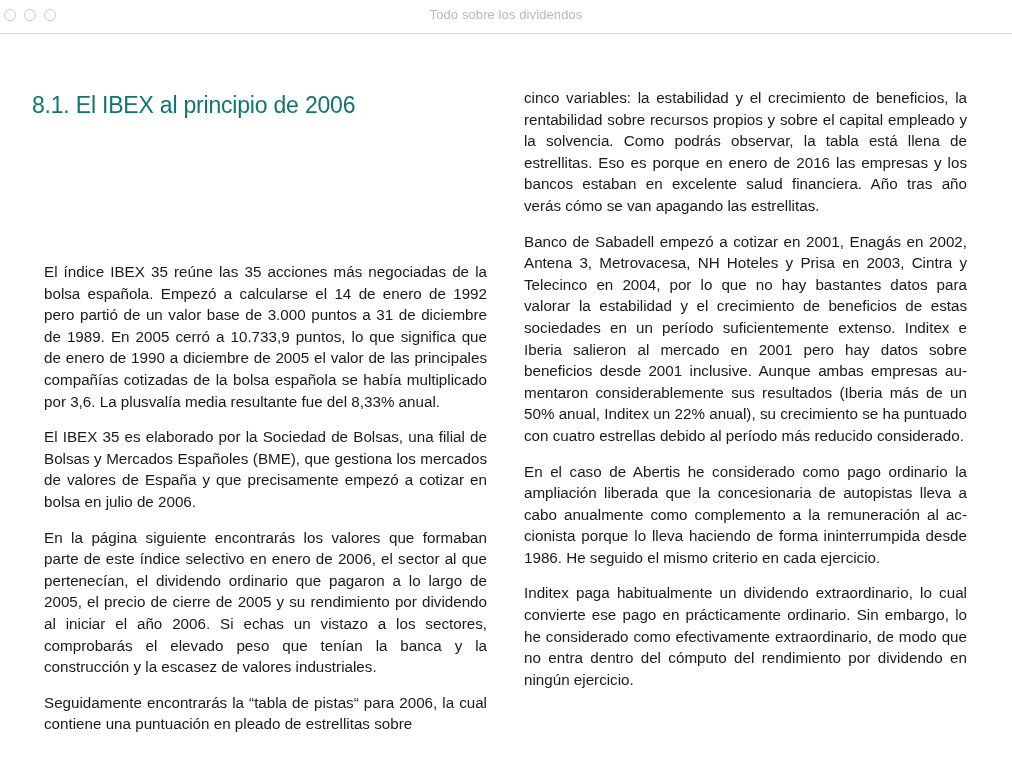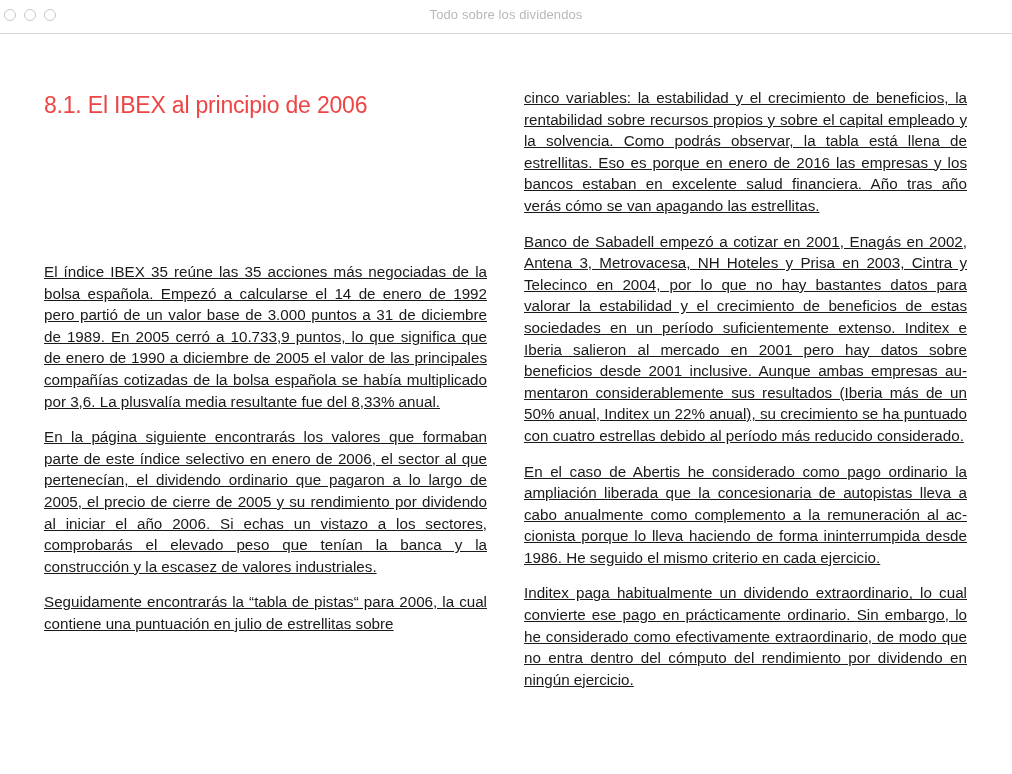--- a/index.html
+++ b/index.html
@@ -11,42 +11,43 @@
       border: 1px solid #c8c8c8; border-radius: 50%; box-sizing: content-box; background: #fff; }
     .win-btn.close { left: 4px; }
     .win-btn.min { left: 24px; }
     .win-btn.max { left: 44px; }
     .window-title { position: absolute; left: 0; right: 0; top: 7px; text-align: center;
       font-size: 13px; color: #b8b8b8; letter-spacing: 0.1px; }
     .col { position: absolute; width: 443px; font-size: 15.2px; line-height: 21.6px;
       text-align: justify; hyphens: manual; }
     .col-left { left: 44px; top: 233px; margin-top: 28px; }
     .col-right { left: 524px; top: 87px; }
-    .col p { margin: 0 0 14px 0; text-decoration: underline; }
-    .heading { position: absolute; left: 44px; top: 90px; margin: 0; font-weight: normal;
-      font-size: 23px; line-height: 30px; color: #ef4444; letter-spacing: -0.2px; }
+    .col p { margin: 0 0 14px 0; }
+    .heading { position: absolute; left: 32px; top: 90px; margin: 0; font-weight: normal;
+      font-size: 23px; line-height: 30px; color: #0f766e; letter-spacing: -0.2px; }
     .page-number { position: absolute; left: 0; right: 0; top: 744px; text-align: center;
       font-size: 12px; color: #333; margin-top: 28px; }
   </style>
 </head>
 <body>
 
 <div class="titlebar">
   <span class="win-btn close"></span>
   <span class="win-btn min"></span>
   <span class="win-btn max"></span>
   <div class="window-title">Todo sobre los dividendos</div>
 </div>
 
 <h1 class="heading">8.1. El IBEX al principio de 2006</h1>
 
 <div class="col col-left">
   <p>El índice IBEX 35 reúne las 35 acciones más negociadas de la bolsa española. Empezó a calcularse el 14 de enero de 1992 pero partió de un valor base de 3.000 puntos a 31 de diciem­bre de 1989. En 2005 cerró a 10.733,9 puntos, lo que signifi­ca que de enero de 1990 a diciembre de 2005 el valor de las principales compañías cotizadas de la bolsa española se ha­bía multiplicado por 3,6. La plusvalía media resultante fue del 8,33% anual.</p>
+  <p>El IBEX 35 es elaborado por la Sociedad de Bolsas, una filial de Bolsas y Mercados Españoles (BME), que gestiona los mercados de valores de España y que precisamente empezó a cotizar en bolsa en julio de 2006.</p>
   <p>En la página siguiente encontrarás los valores que formaban parte de este índice selectivo en enero de 2006, el sector al que pertenecían, el dividendo ordinario que pagaron a lo lar­go de 2005, el precio de cierre de 2005 y su rendimiento por dividendo al iniciar el año 2006. Si echas un vistazo a los sec­tores, comprobarás el elevado peso que tenían la banca y la construcción y la escasez de valores industriales.</p>
-  <p>Seguidamente encontrarás la “tabla de pistas“ para 2006, la cual contiene una puntuación en julio de estrellitas sobre</p>
+  <p>Seguidamente encontrarás la “tabla de pistas“ para 2006, la cual contiene una puntuación en pleado de estrellitas sobre</p>
 </div>
 
 <div class="col col-right">
   <p>cinco variables: la estabilidad y el crecimiento de beneficios, la rentabilidad sobre recursos propios y sobre el capital em­pleado y la solvencia. Como podrás observar, la tabla está lle­na de estrellitas. Eso es porque en enero de 2016 las empre­sas y los bancos estaban en excelente salud financiera. Año tras año verás cómo se van apagando las estrellitas.</p>
   <p>Banco de Sabadell empezó a cotizar en 2001, Enagás en 2002, Antena 3, Metrovacesa, NH Hoteles y Prisa en 2003, Cintra y Telecinco en 2004, por lo que no hay bastantes datos para valorar la estabilidad y el crecimiento de beneficios de estas sociedades en un período suficientemente extenso. Indi­tex e Iberia salieron al mercado en 2001 pero hay datos sobre beneficios desde 2001 inclusive. Aunque ambas empresas au­mentaron considerablemente sus resultados (Iberia más de un 50% anual, Inditex un 22% anual), su crecimiento se ha puntuado con cuatro estrellas debido al período más reduci­do considerado.</p>
   <p>En el caso de Abertis he considerado como pago ordinario la ampliación liberada que la concesionaria de autopistas lleva a cabo anualmente como complemento a la remuneración al ac­cionista porque lo lleva haciendo de forma ininterrumpida des­de 1986. He seguido el mismo criterio en cada ejercicio.</p>
   <p>Inditex paga habitualmente un dividendo extraordinario, lo cu­al convierte ese pago en prácticamente ordinario. Sin embar­go, lo he considerado como efectivamente extraordinario, de modo que no entra dentro del cómputo del rendimiento por dividendo en ningún ejercicio.</p>
 </div>
 
 <div class="page-number">63</div>

